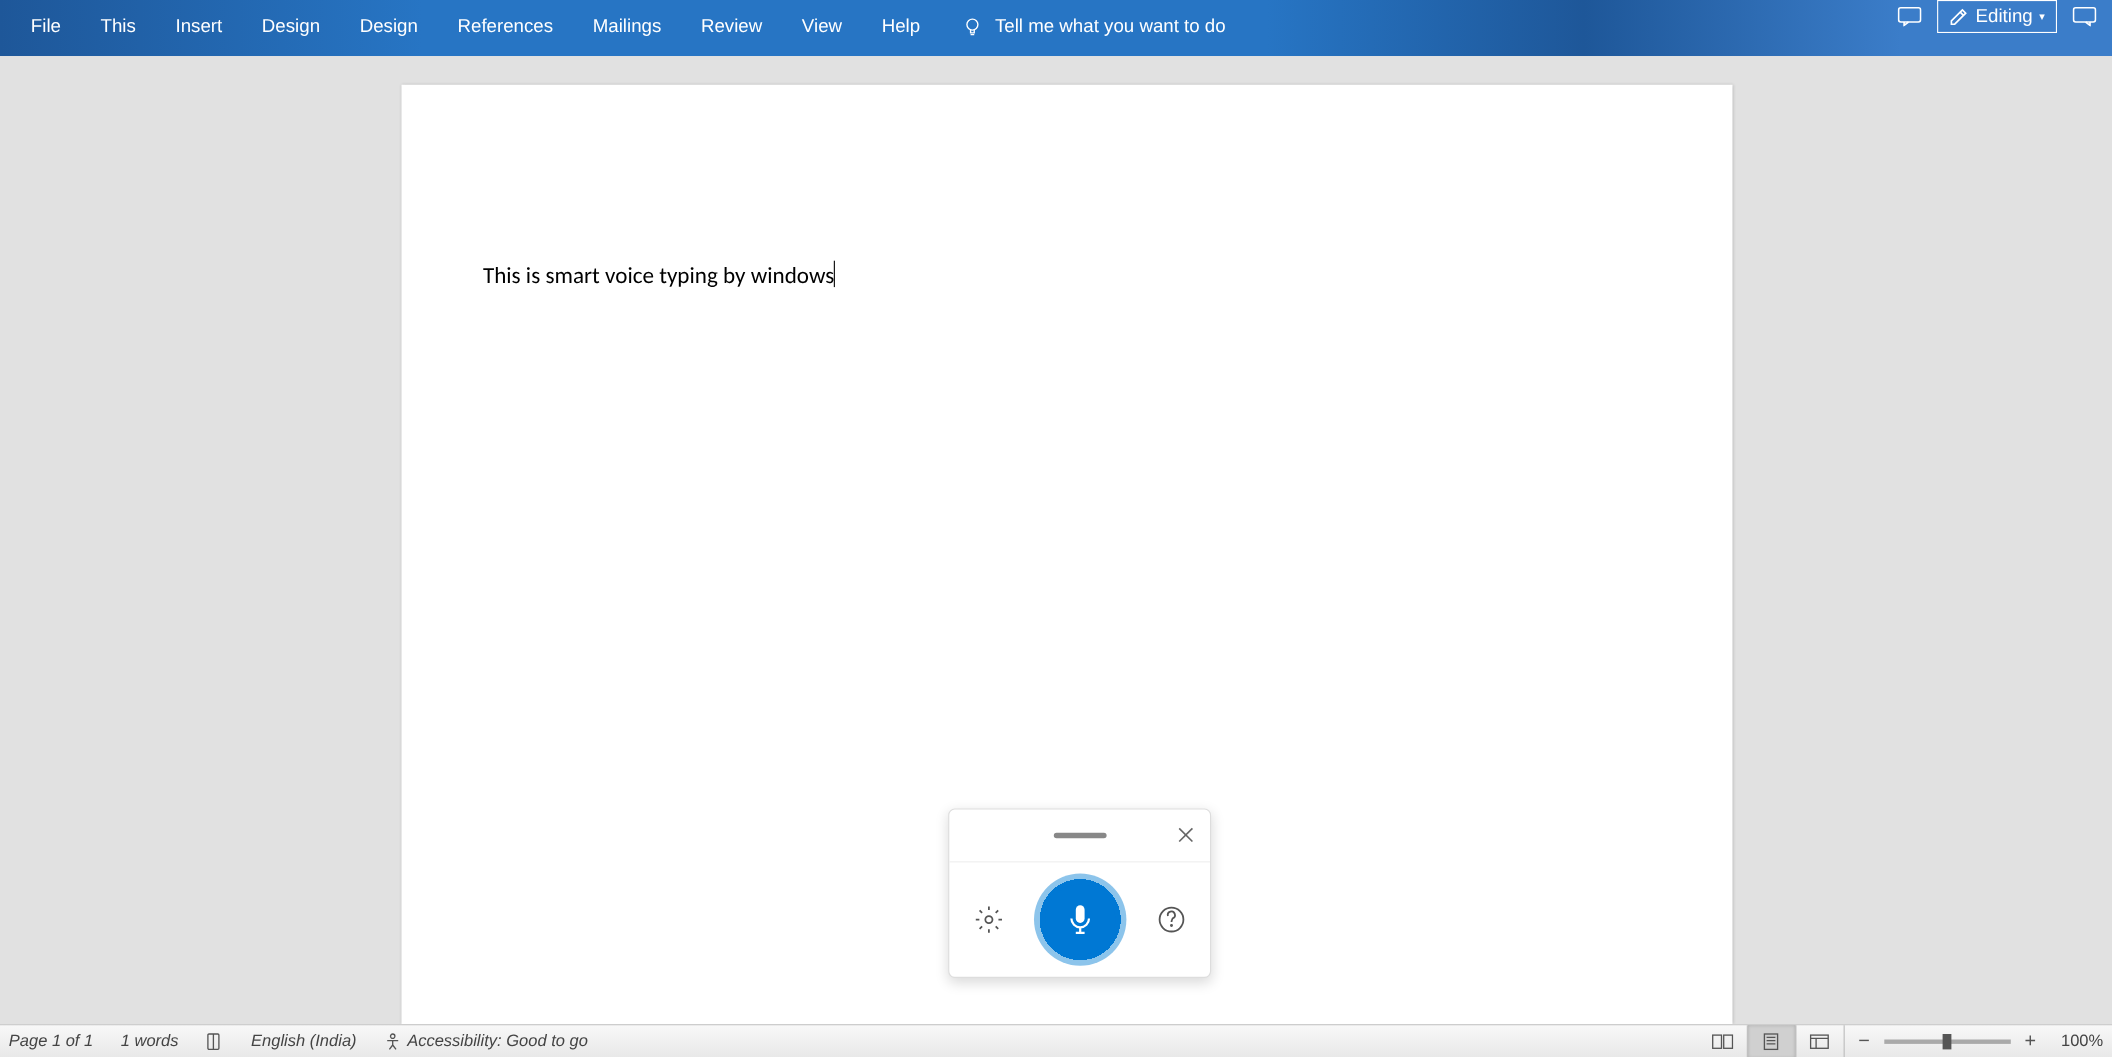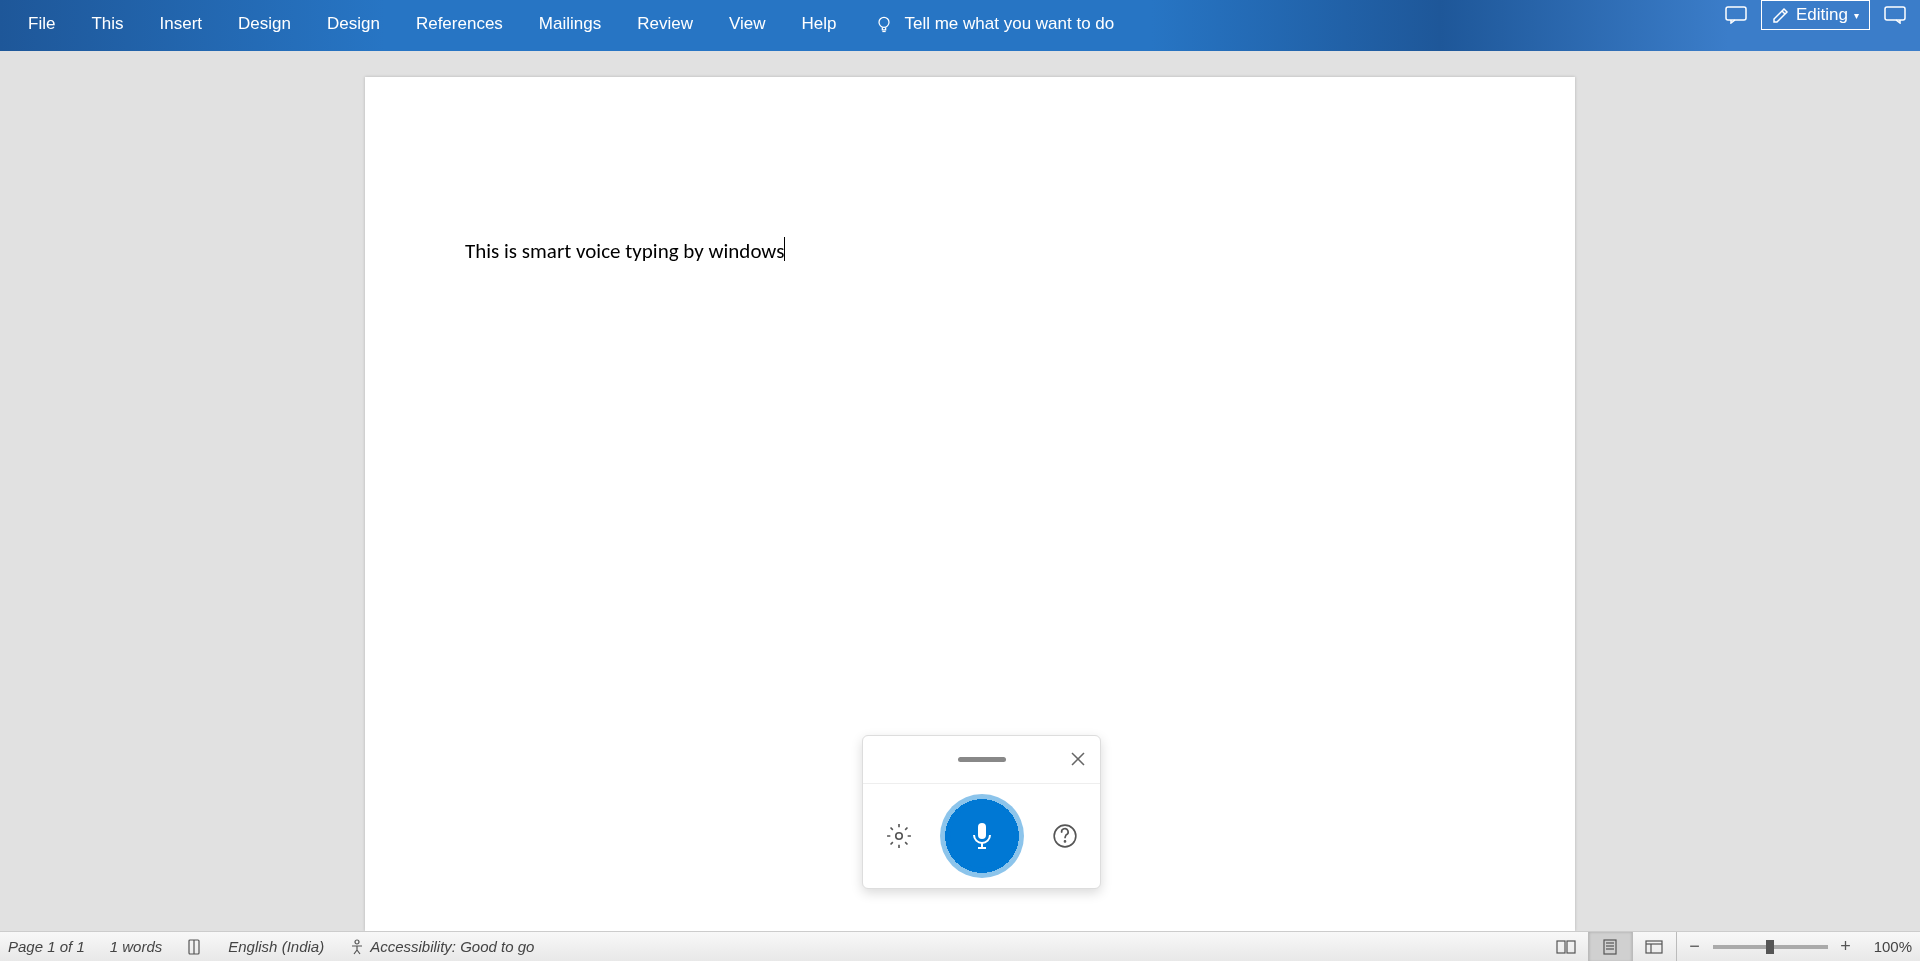--- a/index.html
+++ b/index.html
@@ -104,21 +104,21 @@
       display: flex;
       justify-content: flex-start;
       padding-left: 365px;
     }
     
     .page {
       width: 1210px;
       background: white;
       margin-top: 26px;
       box-shadow: 0 0 3px rgba(0,0,0,0.2);
-      padding: 160px 100px;
+      padding: 160px 74px;
       position: relative;
     }
     
     .document-text {
       font-size: 21px;
       font-family: Calibri, sans-serif;
       color: #000;
       position: relative;
       display: inline-block;
     }

